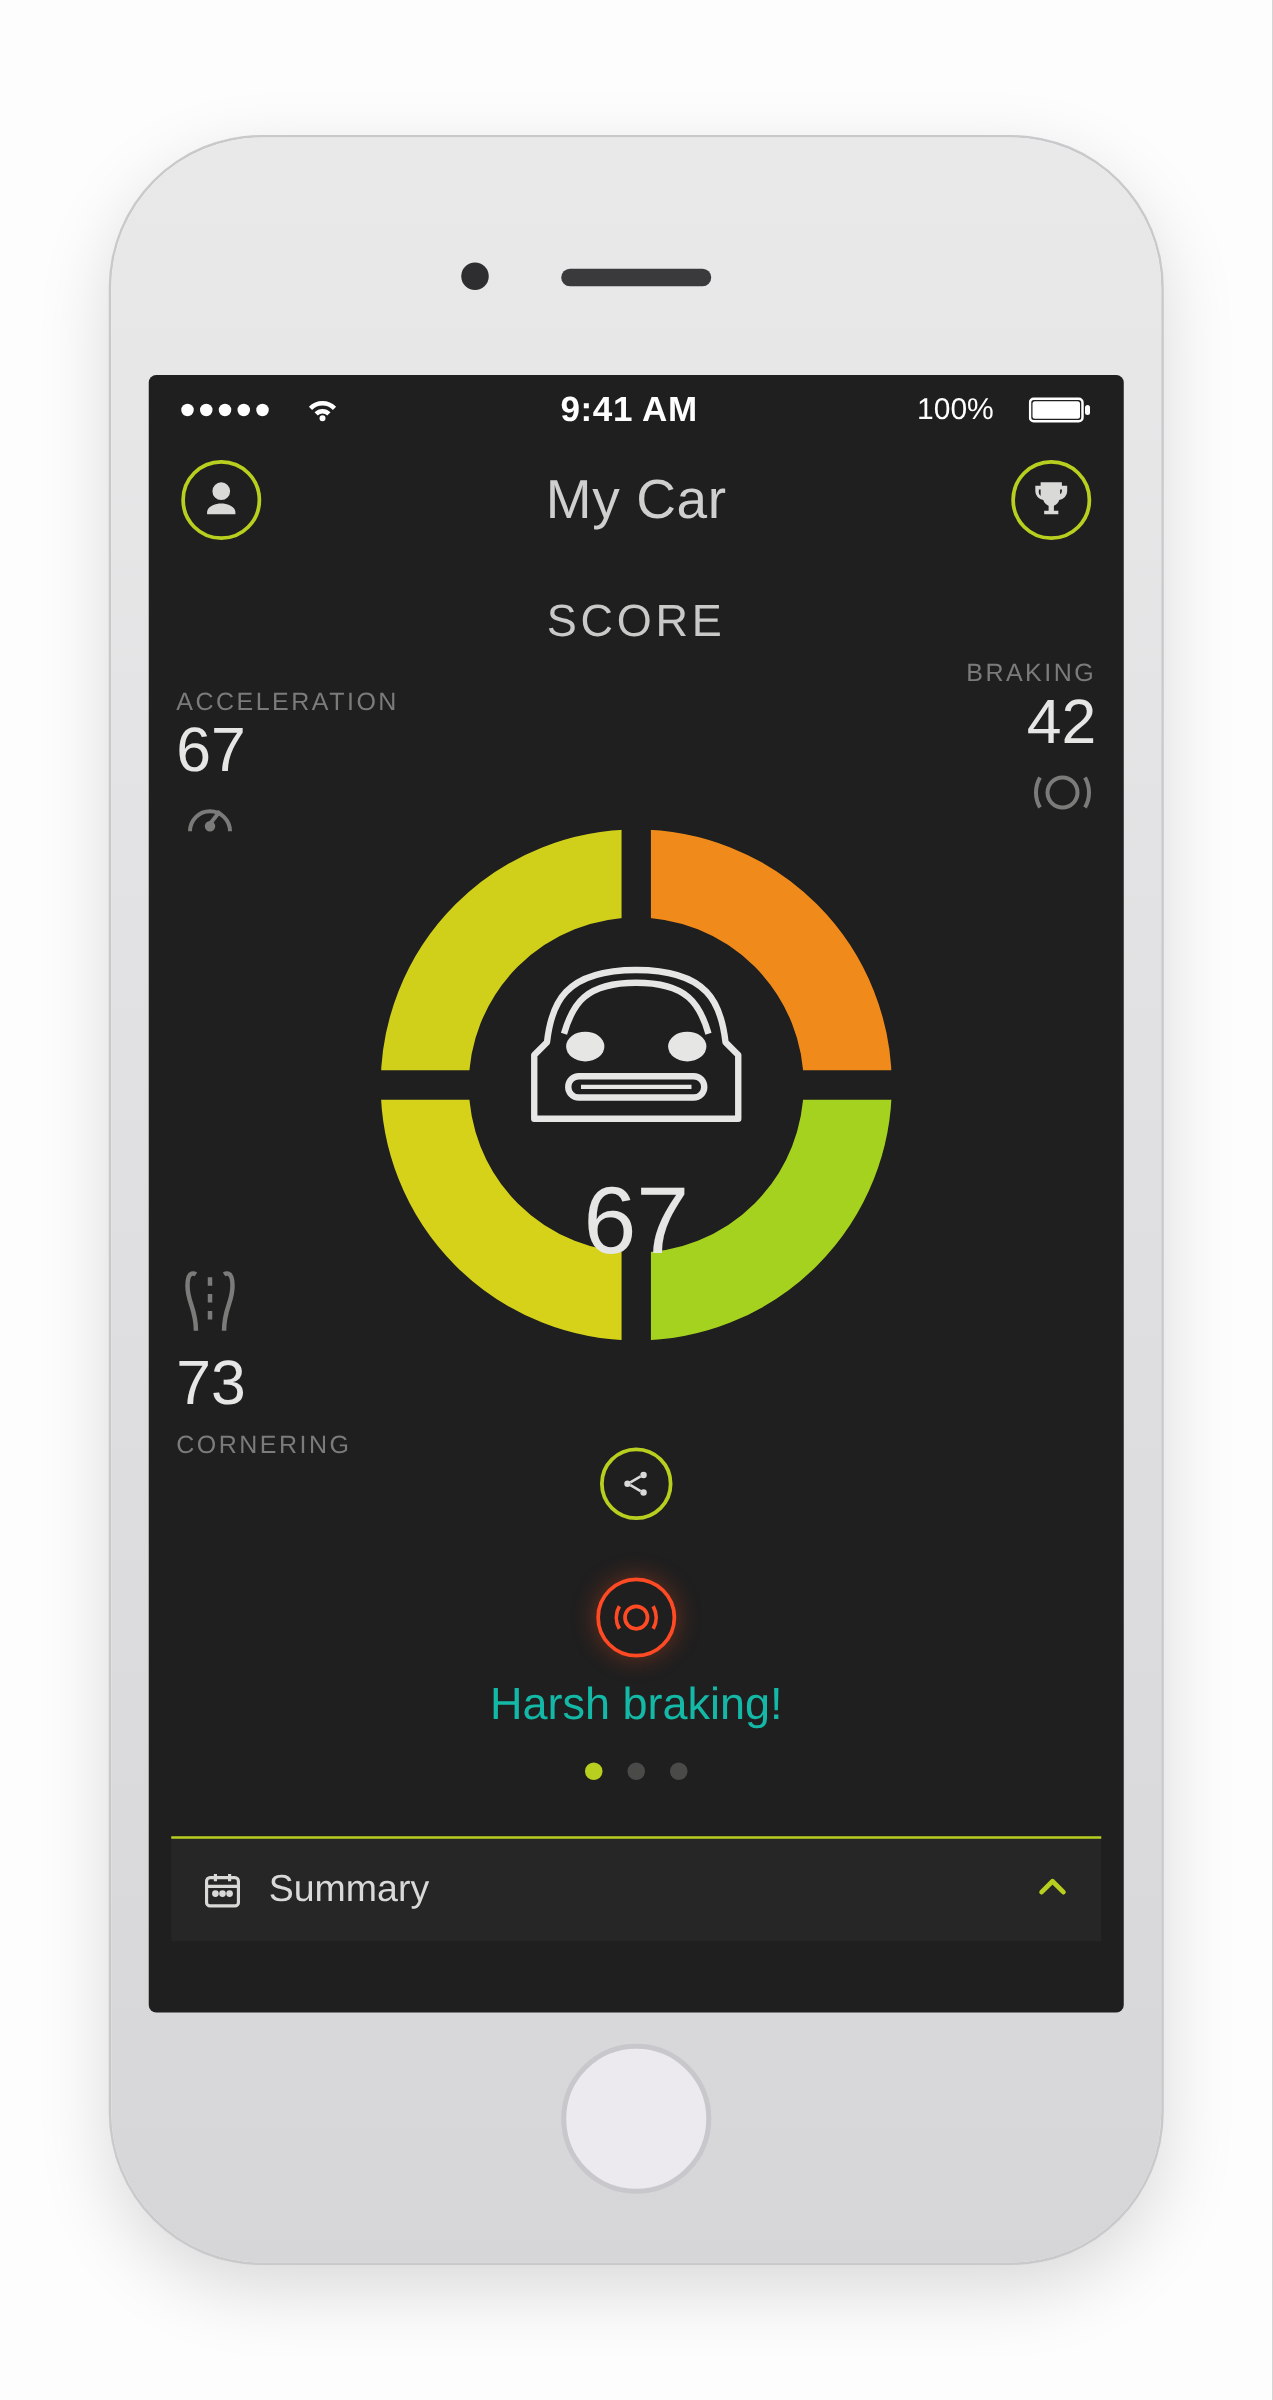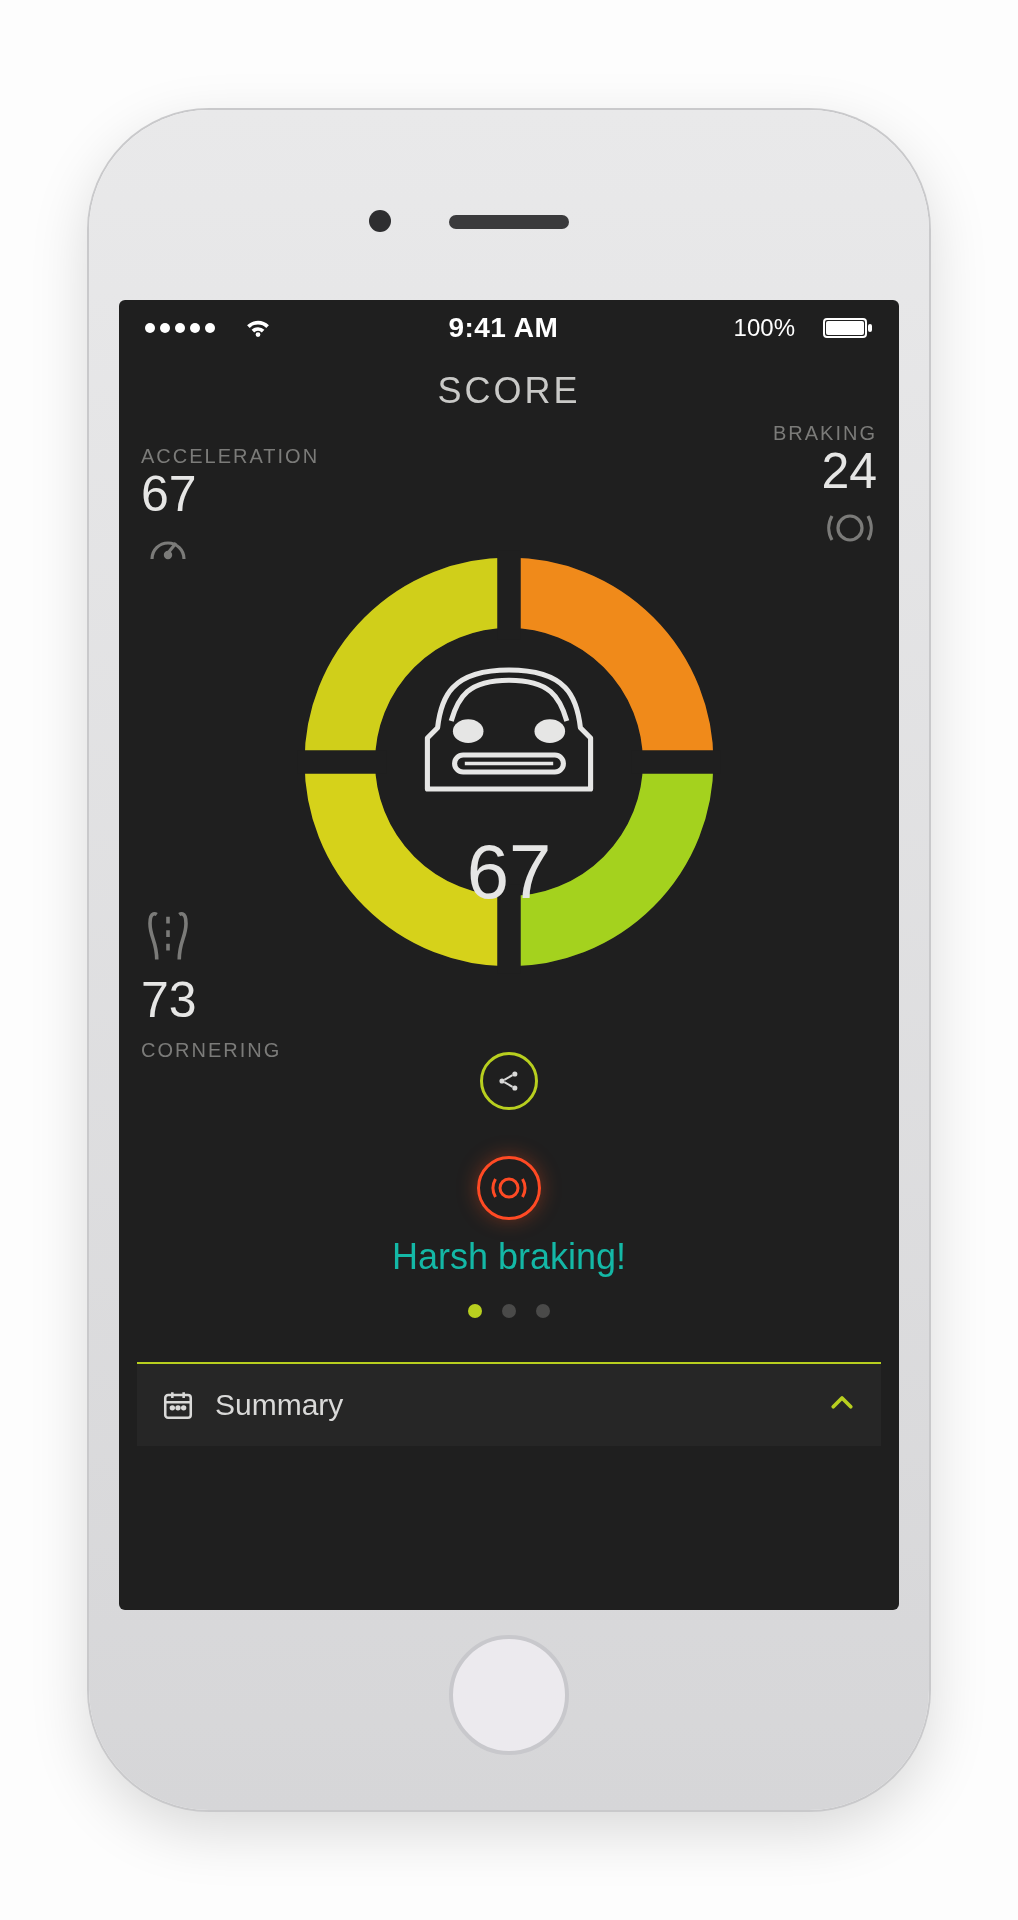--- a/index.html
+++ b/index.html
@@ -68,21 +68,21 @@
   .title { font-size:44px; font-weight:400; color:#cfcfce; letter-spacing:.5px; }
   .ring-btn {
     width:64px; height:64px; border-radius:50%;
     border:3px solid #b8cf1f; display:flex; align-items:center; justify-content:center;
     color:#d9d9d8;
   }
 
   .main { flex:1; position:relative; }
   .score-lbl {
     text-align:center; font-size:36px; letter-spacing:3px; color:#c9c9c7;
-    margin-top:14px; font-weight:500;
+    margin-top:32px; font-weight:500;
   }
 
   .gauge-wrap {
     position:relative; width:100%; height:680px; margin-top:10px;
   }
   .gauge { position:absolute; left:50%; top:50%; transform:translate(-50%,-50%); }
   .car {
     position:absolute; left:50%; top:44%; transform:translate(-50%,-50%);
   }
   .center-score {
@@ -167,20 +167,33 @@
           <div class="batt">
             <svg width="50" height="22" viewBox="0 0 50 22">
                 <rect x="1" y="2" width="42" height="18" rx="3" fill="none" stroke="#fff" stroke-width="2"></rect>
                 <rect x="3" y="4" width="38" height="14" rx="2" fill="#fff"></rect>
                 <rect x="45" y="7" width="4" height="8" rx="2" fill="#fff"></rect>
               </svg>
           </div>
         </div>
       </div>
 
+      <div class="nav">
+        <div class="ring-btn">
+          <svg width="34" height="34" viewBox="0 0 24 24" fill="#d9d9d8">
+              <path d="M12 12a5 5 0 1 0-5-5 5 5 0 0 0 5 5Zm0 2c-4 0-8 2-8 5v1h16v-1c0-3-4-5-8-5Z"></path>
+            </svg>
+        </div>
+        <div class="title">My Car</div>
+        <div class="ring-btn">
+          <svg width="34" height="34" viewBox="0 0 24 24" fill="#d9d9d8">
+              <path d="M6 2v2H3v3a5 5 0 0 0 4.5 5 5.5 5.5 0 0 0 3 3.3V18H8v2h8v-2h-2.5v-2.7a5.5 5.5 0 0 0 3-3.3A5 5 0 0 0 21 7V4h-3V2Zm-1 4V6h1v3.8A3 3 0 0 1 5 7Zm13 0a3 3 0 0 1-1 2.8V6h1Z"></path>
+            </svg>
+        </div>
+      </div>
 
       <div class="main">
         <div class="score-lbl">SCORE</div>
 
         <div class="gauge-wrap">
 
           <svg class="gauge" width="470" height="470" viewBox="0 0 200 200">
             <circle cx="100" cy="100" r="72" fill="none" stroke="#2b2b2b" stroke-width="30"></circle>
 
             <path d="M100 28 A72 72 0 0 0 28 100" fill="none" stroke="#d0cf1a" stroke-width="30"></path>
@@ -215,21 +228,21 @@
               <svg width="54" height="48" viewBox="0 0 24 24" fill="none" stroke="#7b7b79" stroke-width="1.6">
                   <path d="M4 16a8 8 0 1 1 16 0"></path>
                   <path d="M12 13l4-5"></path>
                   <circle cx="12" cy="14" r="1.3" fill="#7b7b79"></circle>
                 </svg>
             </div>
           </div>
 
           <div class="corner tr">
             <div class="lbl">BRAKING</div>
-            <div class="val">24</div>
+            <div class="val">42</div>
             <div class="ic" style="display:flex;justify-content:flex-end">
               <svg width="54" height="48" viewBox="0 0 24 24" fill="none" stroke="#7b7b79" stroke-width="1.6">
                   <circle cx="12" cy="12" r="6"></circle>
                   <path d="M3 6a12 12 0 0 0 0 12M21 6a12 12 0 0 1 0 12"></path>
                 </svg>
             </div>
           </div>
 
           <div class="corner bl">
             <div class="ic">

